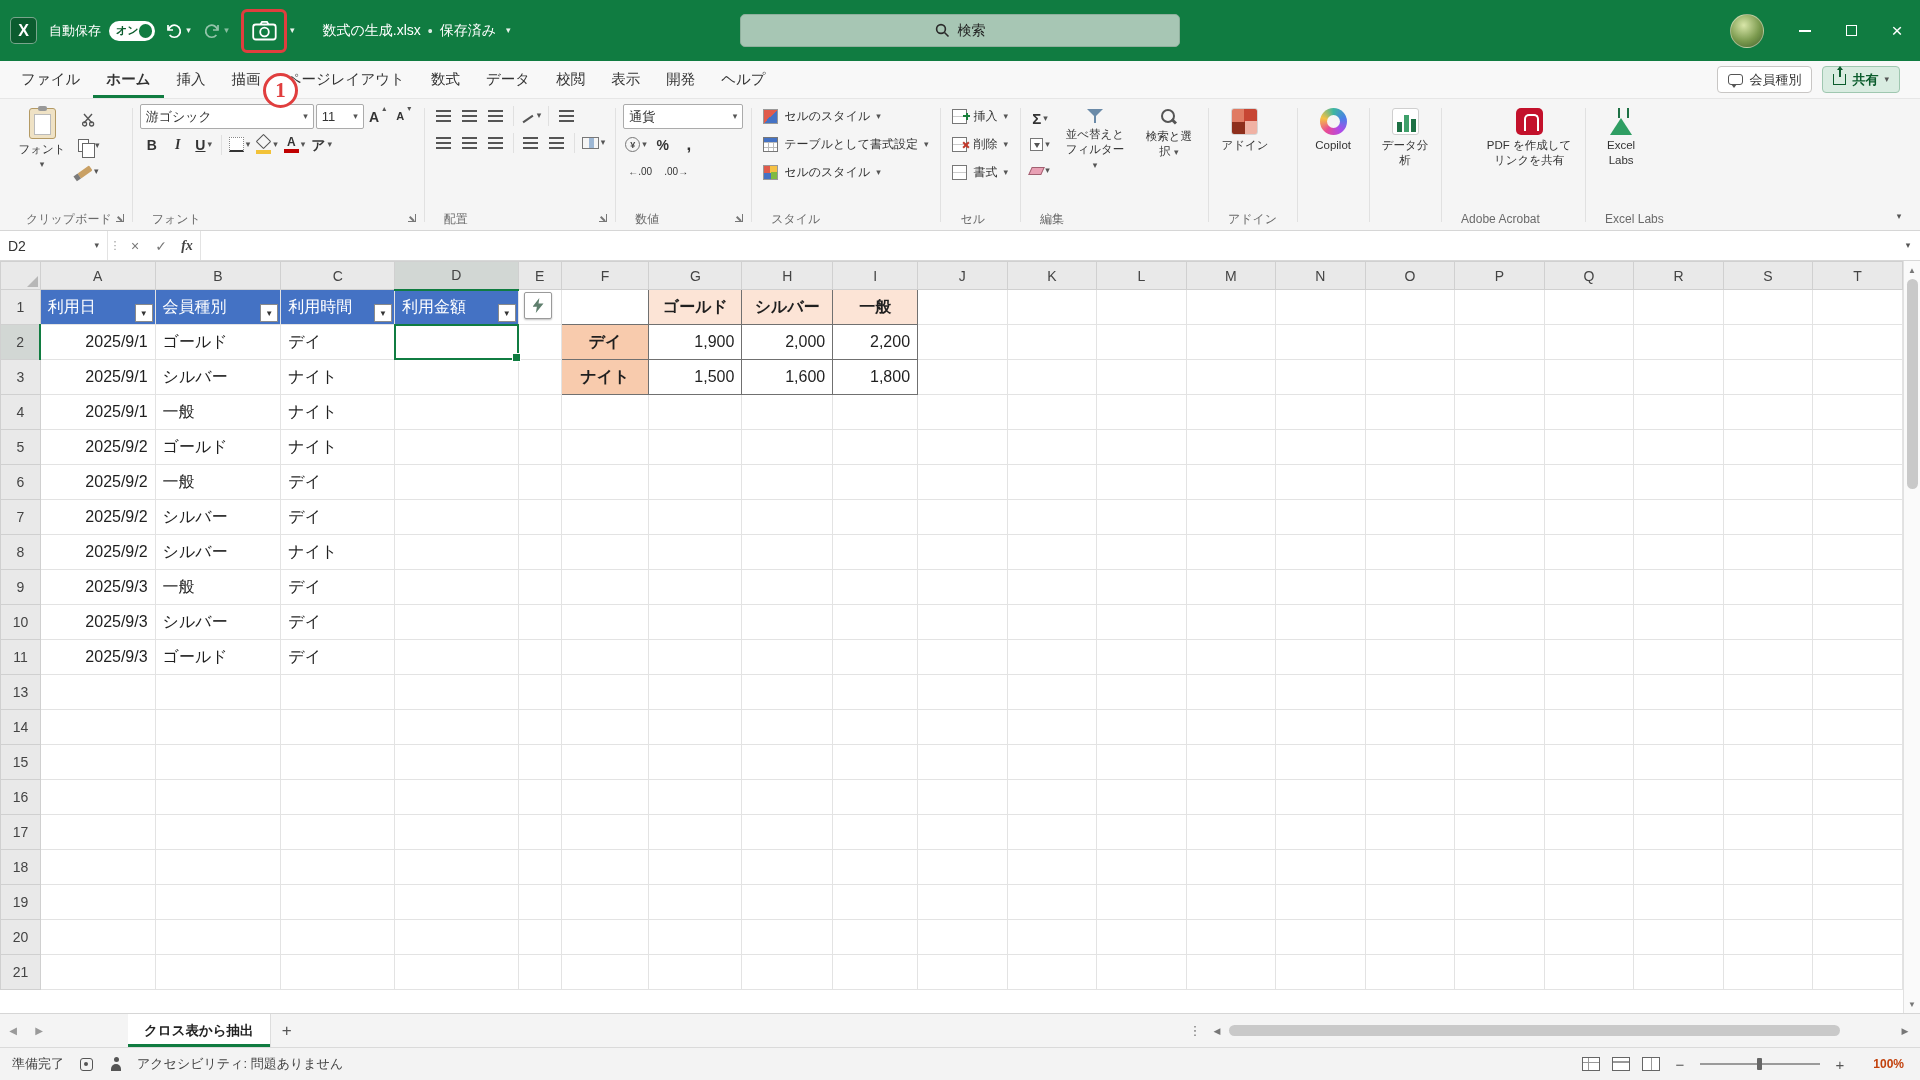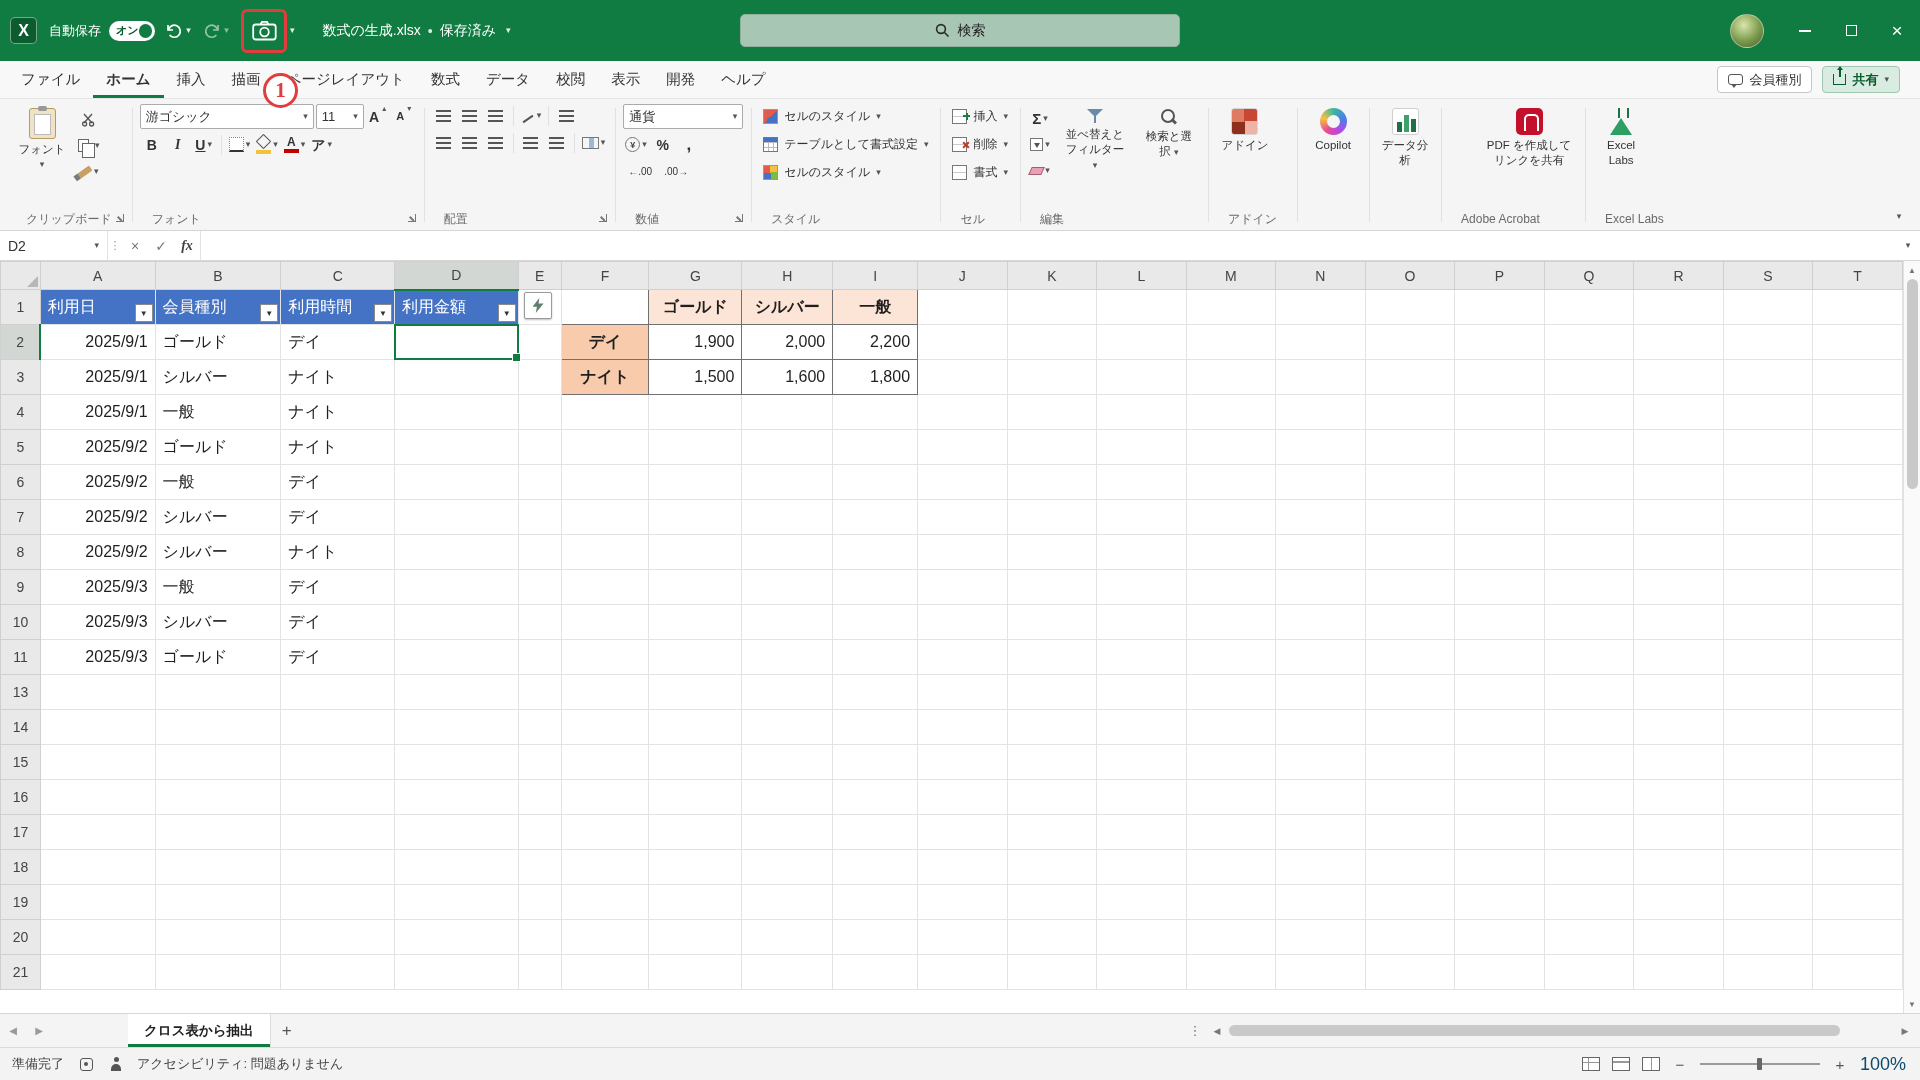--- a/index.html
+++ b/index.html
@@ -177,21 +177,21 @@
   .ic-person::after{content:"";position:absolute;left:2px;top:6.5px;width:10px;height:7px;border-radius:5px 5px 0 0;background:#555;}
   .st-right{margin-left:auto;display:flex;align-items:center;gap:12px;padding-right:16px;}
   .vi{width:18px;height:14px;border:1px solid #666;background:#fff;position:relative;display:inline-block;}
   .vi-normal{background:linear-gradient(to right,rgba(0,0,0,0) 5px,#999 5px 6px,rgba(0,0,0,0) 6px),linear-gradient(to bottom,rgba(0,0,0,0) 4px,#999 4px 5px,rgba(0,0,0,0) 5px),#fff;}
   .vi-layout{background:linear-gradient(to bottom,#999 2px,rgba(0,0,0,0) 2px) 0 3px/100% 2px no-repeat,#fff;}
   .vi-break{background:linear-gradient(to right,rgba(0,0,0,0) 8px,#999 8px 9.5px,rgba(0,0,0,0) 9.5px),#fff;}
   .zbtn{width:16px;text-align:center;font-size:15px;color:#555;}
   .ztrack{width:120px;height:2px;background:#9a9a9a;position:relative;}
   .ztrack::before{content:"";position:absolute;left:59px;top:-3px;width:2px;height:8px;background:#9a9a9a;}
   .zknob{position:absolute;left:57px;top:-5px;width:5px;height:12px;background:#666;border-radius:1px;}
-  .zoompct{width:44px;text-align:right;font-size:18px;color:#0c4a6e;}
+  .zoompct{width:44px;text-align:right;font-size:12px;color:#c2410c;font-weight:bold;}
 </style>
 </head>
 <body>
 
 <div class="titlebar">
   <div class="app-icon">
       <span>X</span>
     </div>
   <div class="autosave">
     <span>自動保存</span>

